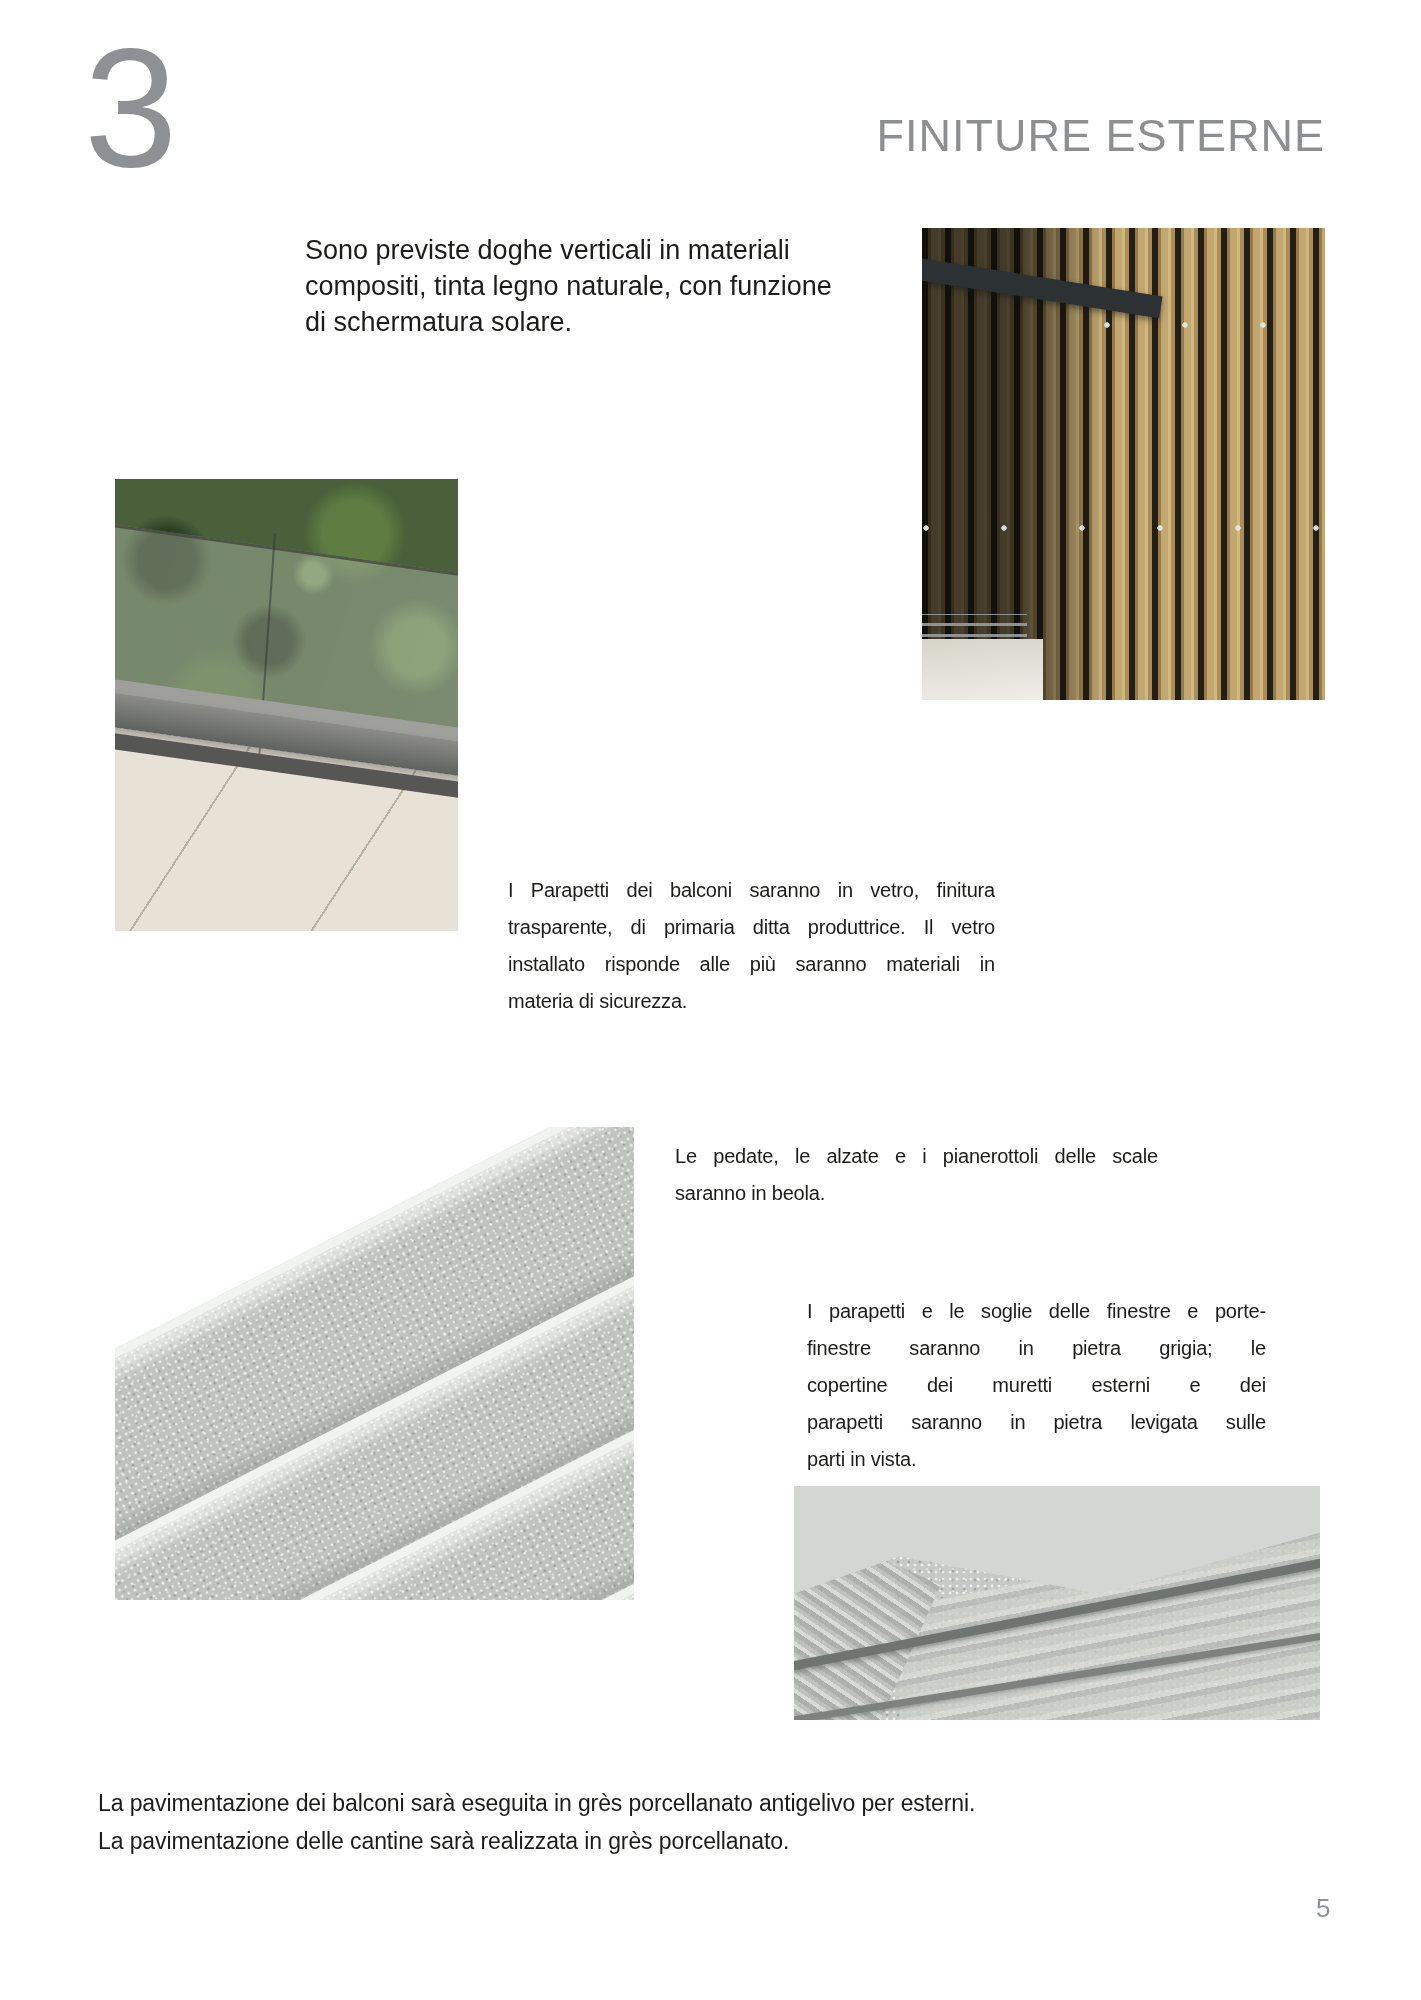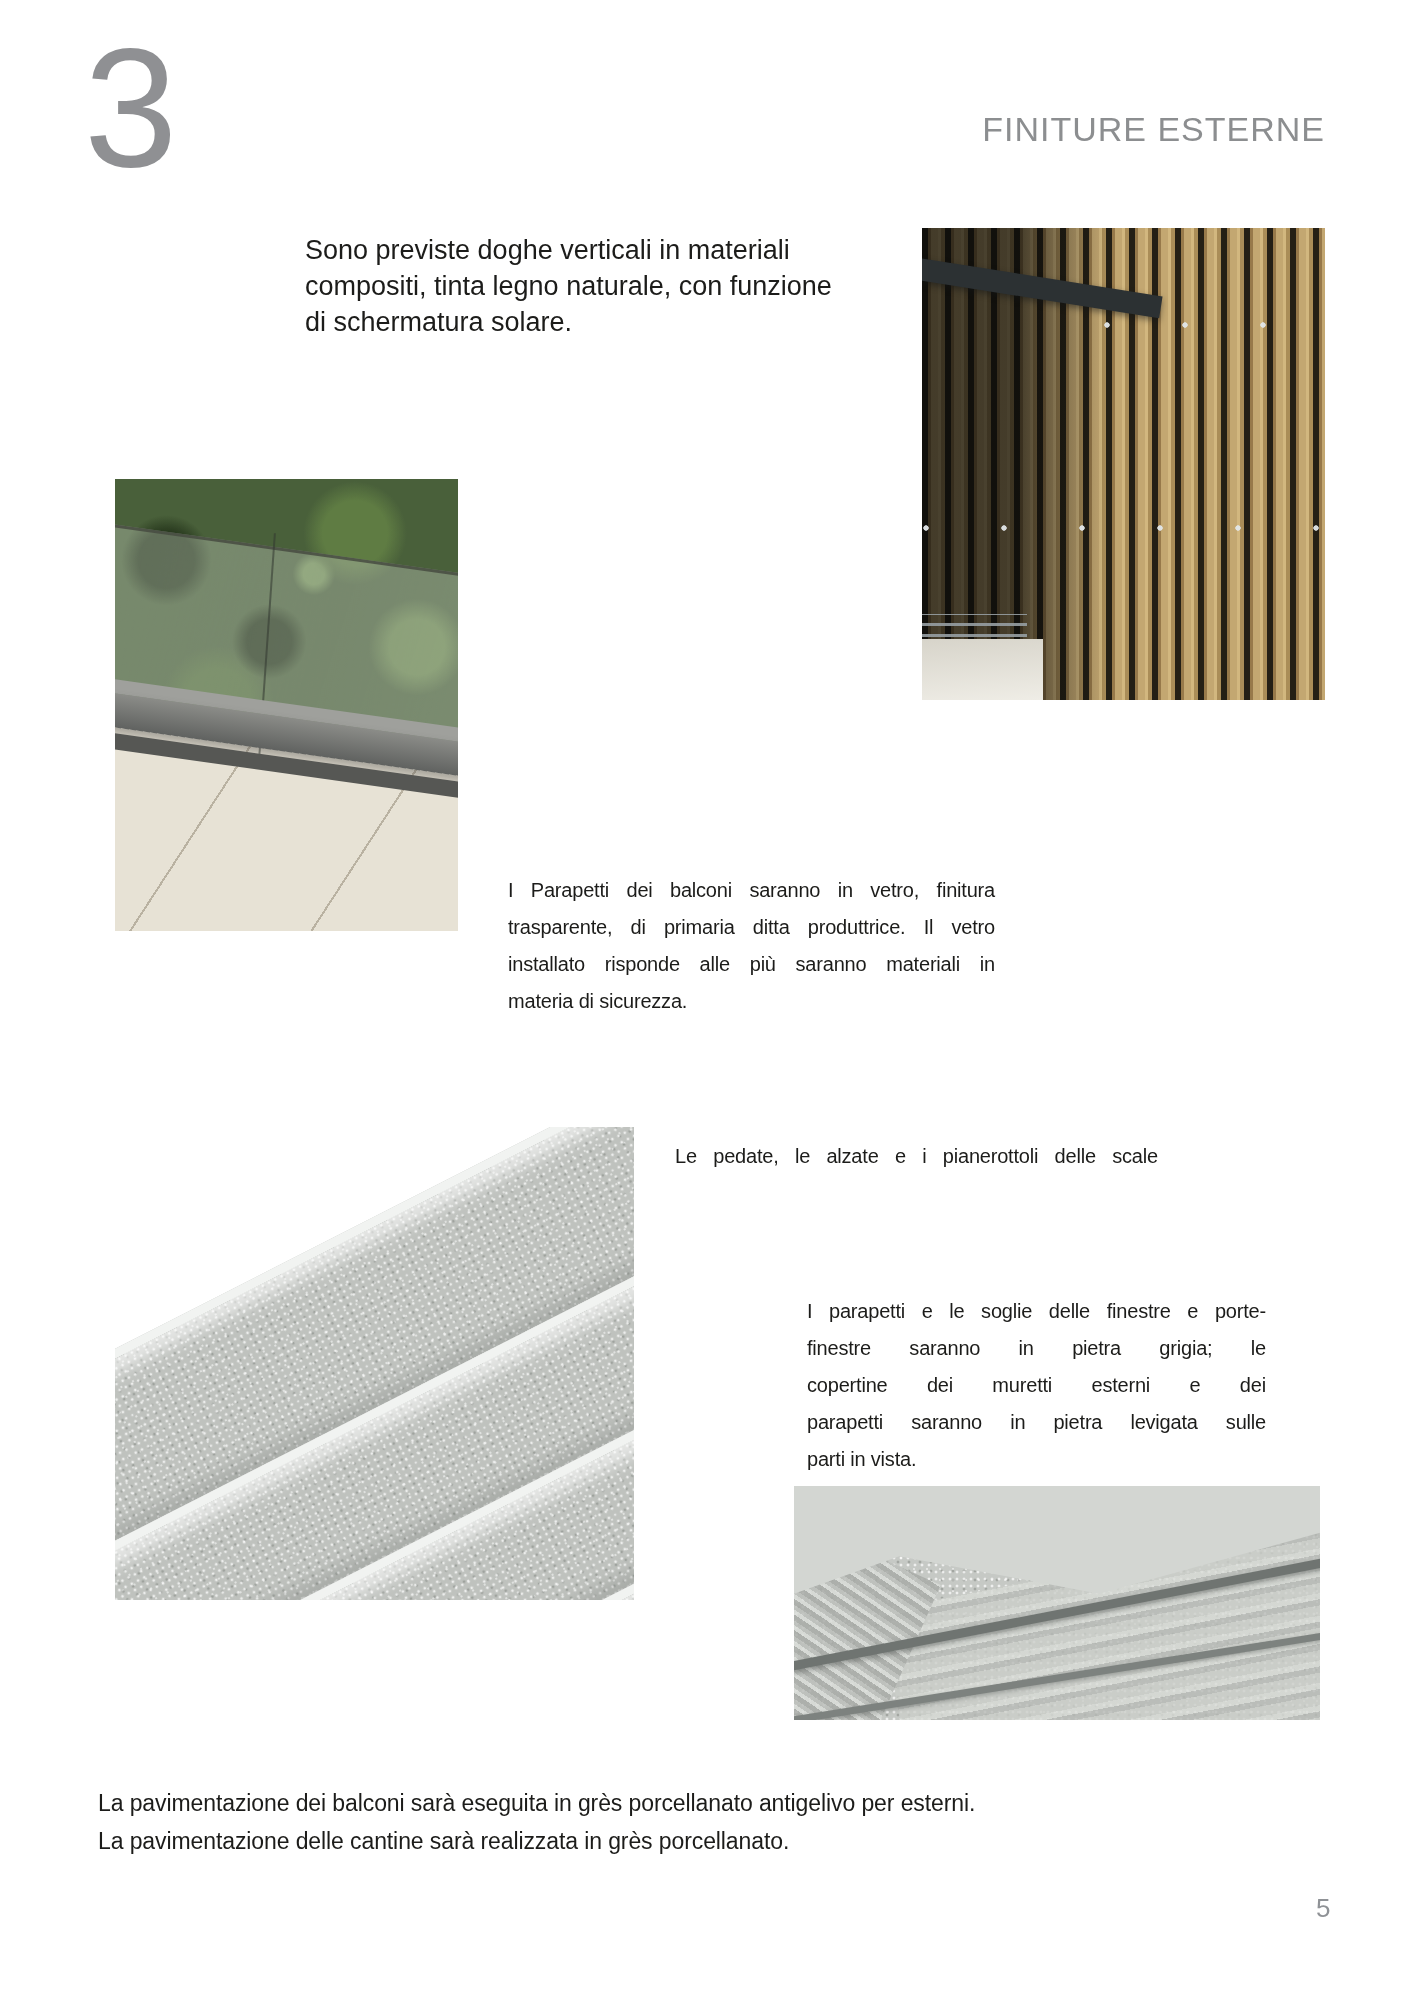--- a/index.html
+++ b/index.html
@@ -2,21 +2,21 @@
 <html style="--text_black: #1c1c1a; --title_gray: #8c8e90; --chapter_gray: #8f9093; --page_number_gray: #8f9296;"><head>
 <meta charset="utf-8">
 <style>
   html,body{margin:0;padding:0;background:#ffffff;}
   .page{position:relative;width:1421px;height:2000px;background:#ffffff;overflow:hidden;
         font-family:"Liberation Sans", sans-serif;color:var(--text_black,#1c1c1a);}
 
   
   .chapter-num{position:absolute;left:84px;top:24px;font-size:168px;line-height:1;
                font-weight:200;color:var(--chapter_gray,#8f9093);}
-  .page-title{position:absolute;right:96px;top:110px;font-size:34px;letter-spacing:1px;
+  .page-title{position:absolute;right:96px;top:110px;font-size:45px;letter-spacing:1px;
               color:var(--title_gray,#8c8e90);font-weight:400;white-space:nowrap;}
   .par{position:absolute;}
   .par .line{white-space:nowrap;line-height:37px;}
   .par .line.just{display:flex;justify-content:space-between;}
   .par-doghe{left:287px;top:232px;width:612px;font-size:27px;margin-left:18px;}
   .par-doghe .line{line-height:36px;}
   .par-parapetti{left:508px;top:872px;width:487px;font-size:20px;letter-spacing:-0.2px;}
   .par-pedate{left:675px;top:1138px;width:483px;font-size:20px;letter-spacing:-0.2px;}
   .par-davanzali{left:807px;top:1293px;width:459px;font-size:20px;letter-spacing:-0.2px;}
   .par-pavimentazione{left:98px;top:1784px;width:1250px;font-size:23px;letter-spacing:-0.1px;}
@@ -172,20 +172,21 @@
         <span>Le</span>
         <span>pedate,</span>
         <span>le</span>
         <span>alzate</span>
         <span>e</span>
         <span>i</span>
         <span>pianerottoli</span>
         <span>delle</span>
         <span>scale</span>
       </div>
+      <div class="line">saranno in beola.</div>
     </div>
 
   <div class="photo photo-stairs">
     <div class="stairs-rot">
       <div class="stairs-gap"></div>
       <div class="tread tread-1 speckle"></div>
       <div class="tread tread-2 speckle"></div>
       <div class="tread tread-3 speckle"></div>
       <div class="tread tread-4 speckle"></div>
     </div>

